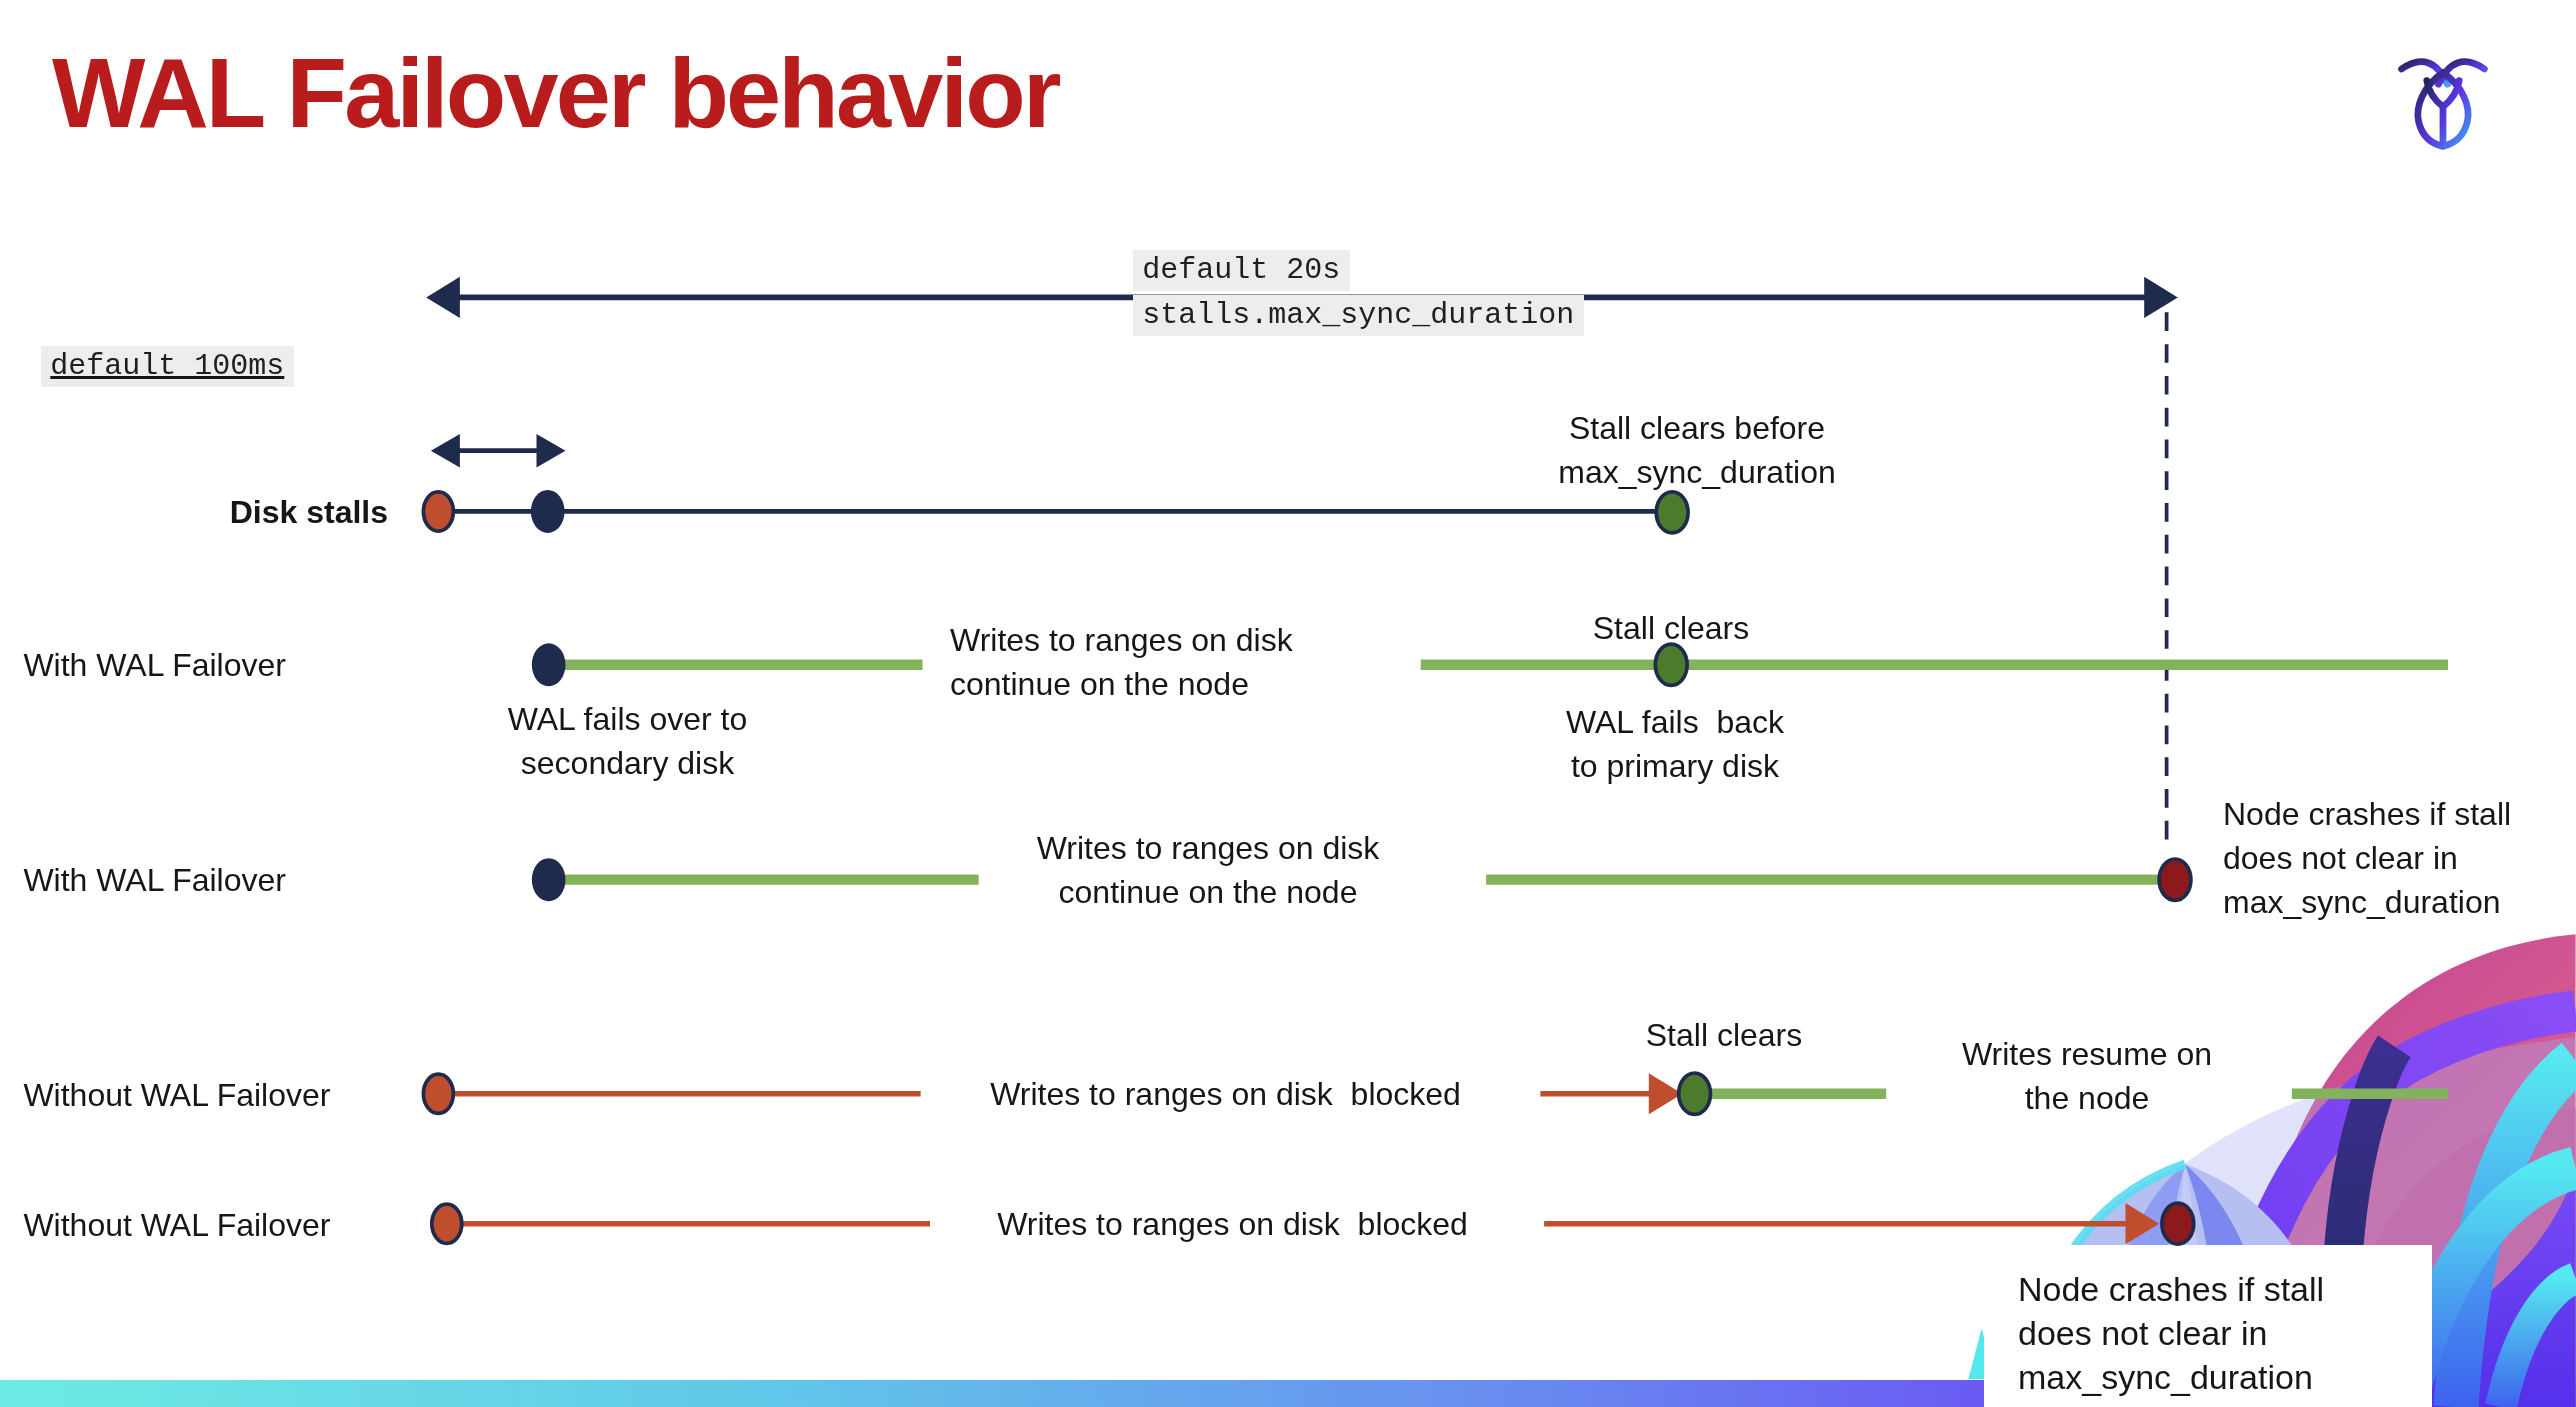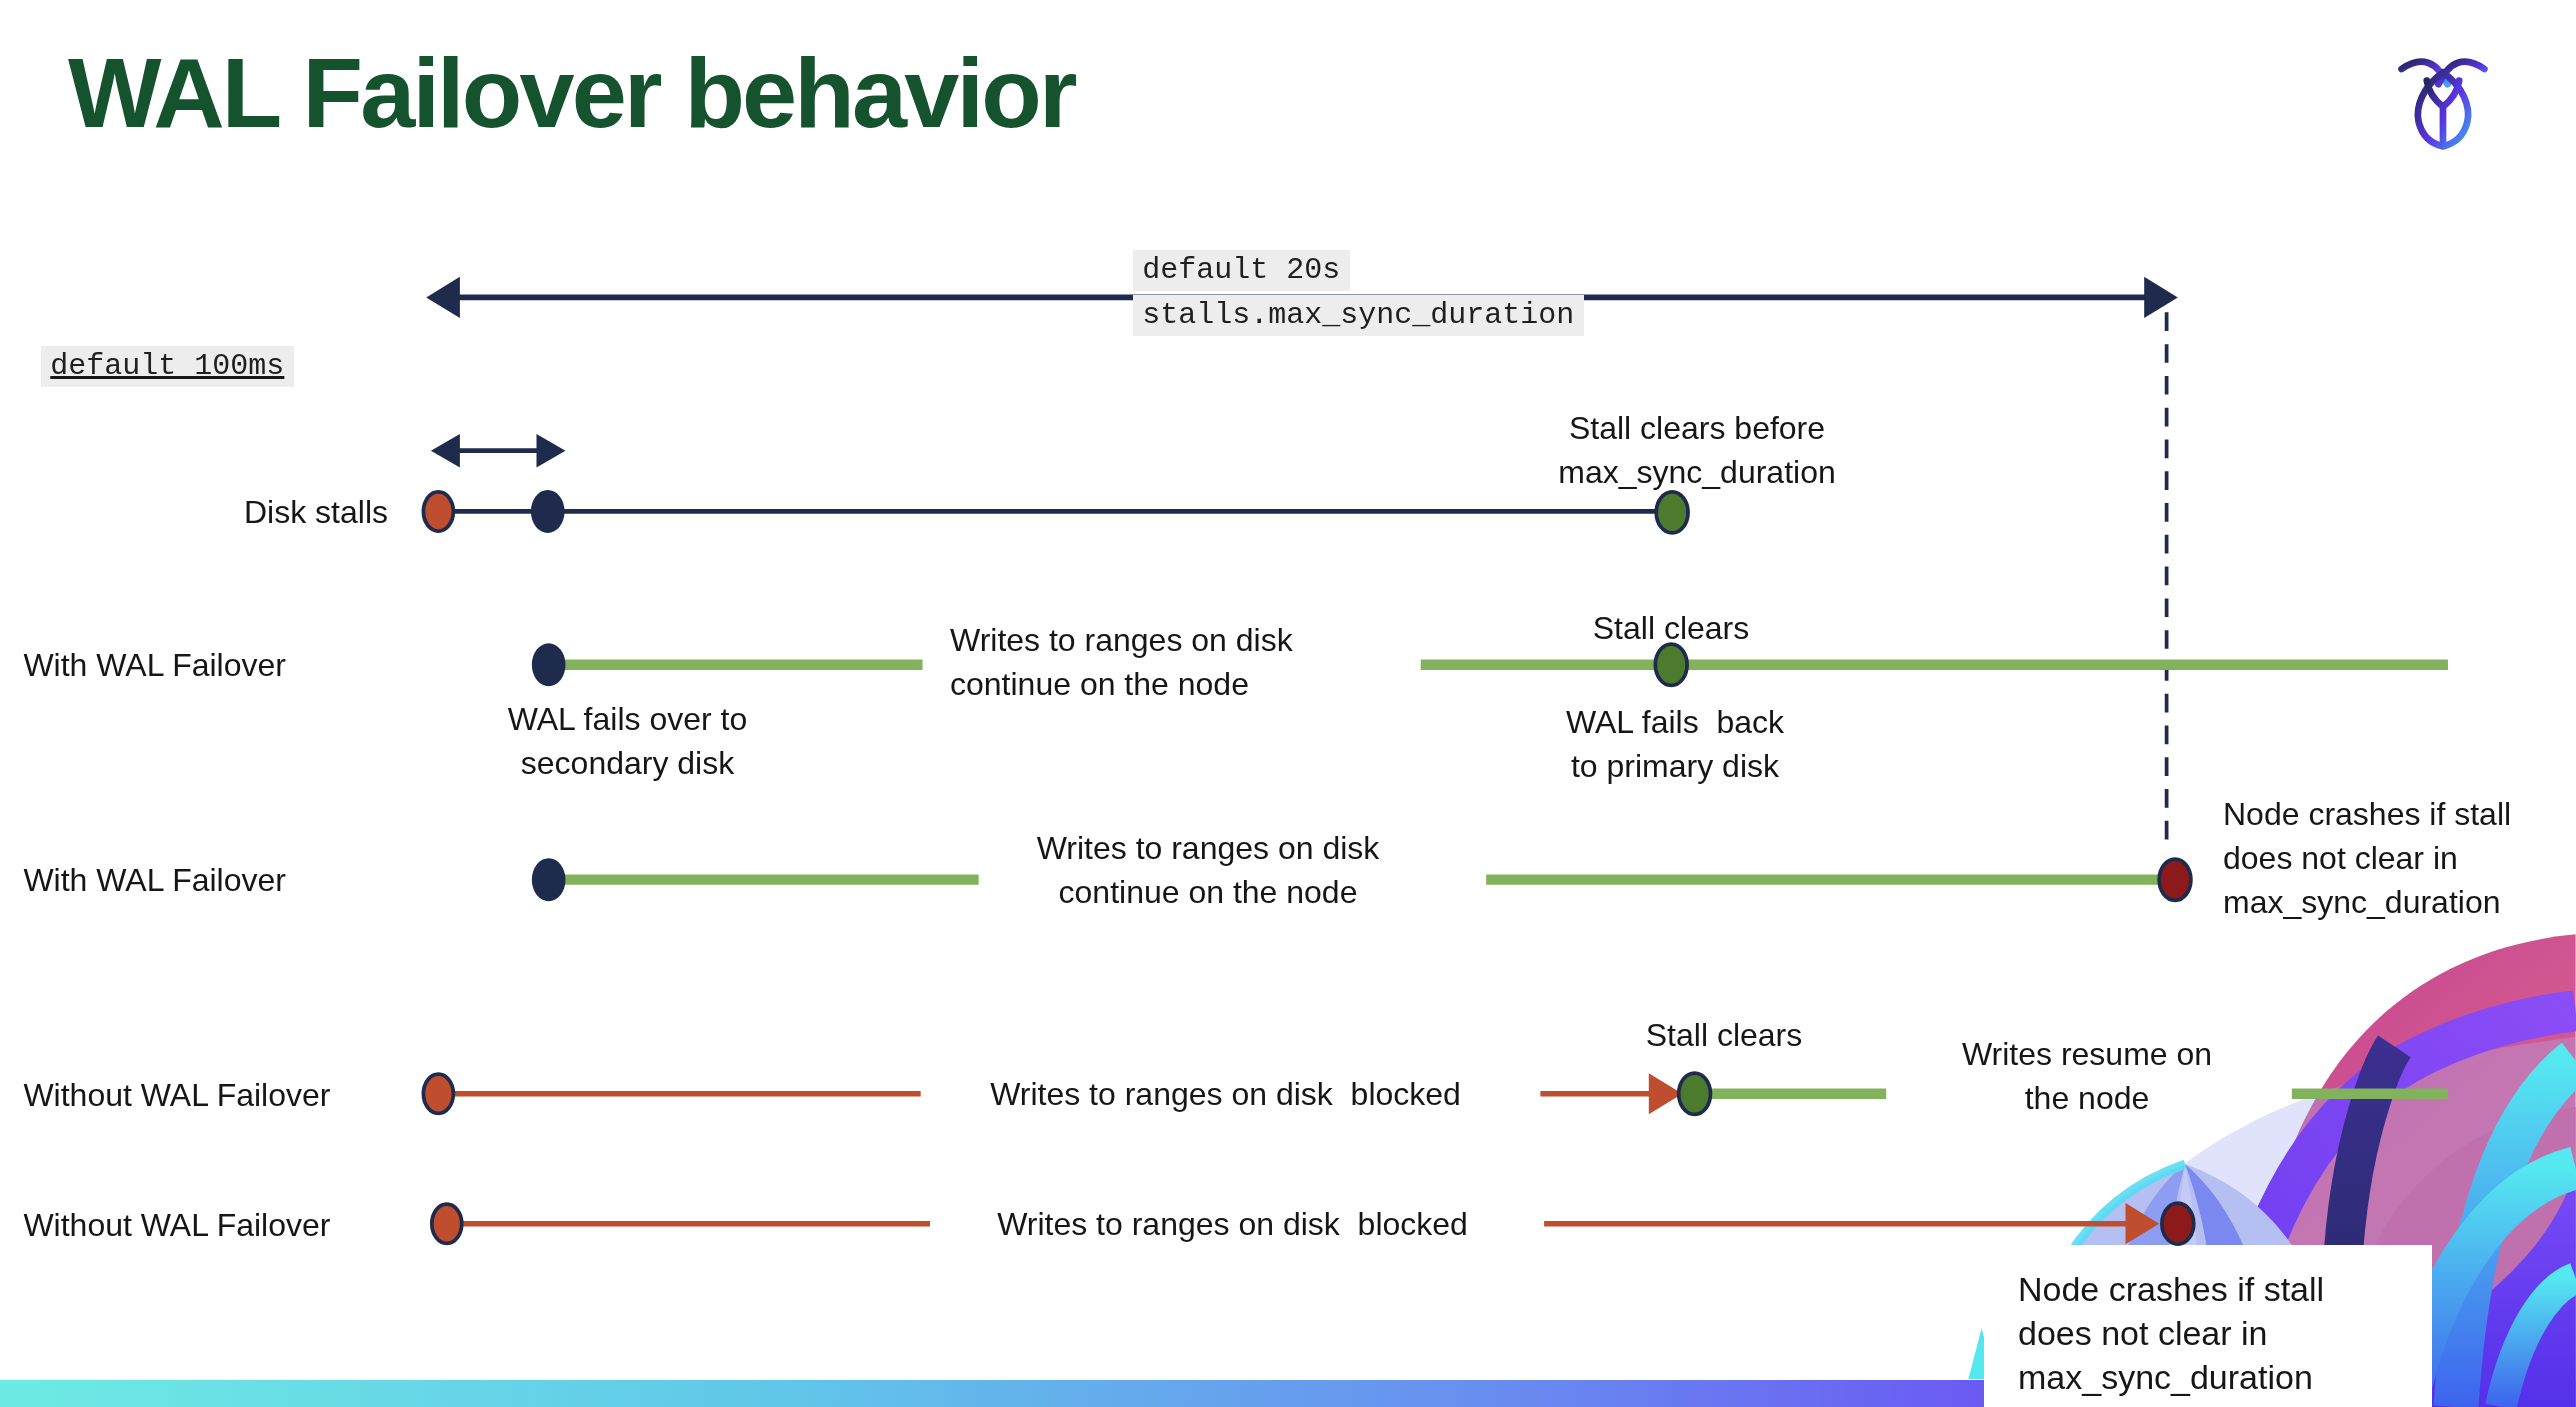--- a/index.html
+++ b/index.html
@@ -1,37 +1,37 @@
 <!DOCTYPE html>
 <html style="font-size:15px"><head>
 <meta charset="utf-8">
 <style>
   html,body{margin:0;padding:0;background:#ffffff;}
   .slide{
     position:relative;width:2576px;height:1408px;overflow:hidden;background:#ffffff;
     font-family:"Liberation Sans","DejaVu Sans",sans-serif;color:#161616;
   }
   .page-title{
-    position:absolute;left:68px;top:36px;margin:0;
-    font-size:99px;font-weight:700;letter-spacing:-2.8px;color:#14532d;
+    position:absolute;left:52px;top:36px;margin:0;
+    font-size:99px;font-weight:700;letter-spacing:-2.8px;color:#b91c1c;
   }
   .logo{position:absolute;left:2398px;top:49px;width:90px;height:103px;z-index:5;}
   .footer-bar{
     position:absolute;left:0;top:1380px;width:2576px;height:28px;z-index:0;
     background:linear-gradient(90deg,#6debe3 0%,#61c7e9 30%,#688df0 58%,#6b52f3 80%,#5f2df2 100%);
   }
   .art{position:absolute;left:1940px;top:897px;width:636px;height:510px;z-index:1;}
   .crash-card{
     position:absolute;left:1984px;top:1245px;width:448px;height:163px;
     background:#ffffff;z-index:2;box-sizing:border-box;padding:21.5px 0 0 34px;
   }
   .diagram{position:absolute;left:0;top:0;width:2576px;height:1408px;z-index:3;pointer-events:none;}
   .t{position:absolute;z-index:4;font-size:32px;line-height:44px;color:#161616;white-space:pre-wrap;}
   .t.center{text-align:center;}
-  .t.right{text-align:right;}
+  .t.right{text-align:right;font-weight:bold;}
   .code-group{position:absolute;z-index:5;}
   .code{
     display:table;font-family:"Liberation Mono","DejaVu Sans Mono",monospace;
     font-size:30px;line-height:32px;color:#1f1f1f;background:#ededed;
     padding:3.7px 9.3px 5.6px 9.3px;margin-bottom:3.7px;white-space:pre;
   }
   .card-text{font-size:34px;line-height:44px;white-space:pre-wrap;color:#161616;}
 </style>
 </head>
 <body>

